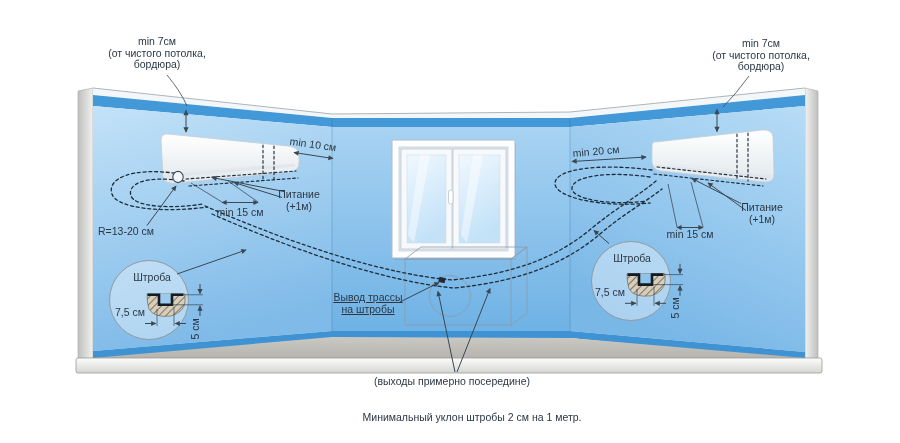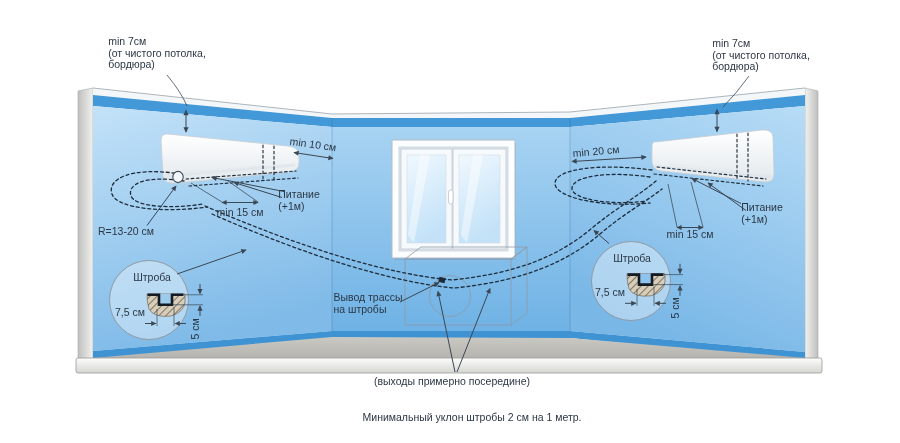--- a/index.html
+++ b/index.html
@@ -1,20 +1,20 @@
 <!DOCTYPE html>
 <html><head>
 <meta charset="utf-8">
 <style>
   html,body{margin:0;padding:0;background:#ffffff;}
   #stage{position:relative;width:900px;height:443px;background:#ffffff;overflow:hidden;
          font-family:"Liberation Sans",sans-serif;}
   #room-svg{position:absolute;left:0;top:0;}
   .lbl{position:absolute;font-size:10.5px;line-height:11.5px;color:#2b3744;
-       text-align:left;white-space:nowrap;transform:translateX(-50%);}
+       text-align:center;white-space:nowrap;transform:translateX(-50%);}
   .lbl span{display:block;}
   .rlbl{position:absolute;font-size:10.5px;color:#2b3744;white-space:nowrap;
         transform:translate(-50%,-50%);}
   .rot8{transform:translate(-50%,-50%) rotate(8deg);}
   .rotm5{transform:translate(-50%,-50%) rotate(-5deg);}
   .rotm90{transform:translate(-50%,-50%) rotate(-90deg);}
 </style>
 </head>
 <body>
 
@@ -243,21 +243,21 @@
   <span>Питание</span>
   <span>(+1м)</span>
 </div>
 <div class="lbl" style="left:126px;top:226px;">R=13-20 см</div>
 <div class="lbl" style="left:152px;top:272px;">Штроба</div>
 <div class="lbl" style="left:632px;top:253px;">Штроба</div>
 <div class="lbl" style="left:130px;top:307px;">7,5 см</div>
 <div class="lbl" style="left:610px;top:287px;">7,5 см</div>
 <div class="rlbl rotm90" style="left:195px;top:329px;">5 см</div>
 <div class="rlbl rotm90" style="left:675px;top:308px;">5 см</div>
-<div class="lbl" style="left:368px;top:292px;">
+<div class="lbl" style="left:368px;top:292px;text-decoration:underline;">
   <span>Вывод трассы</span>
   <span>на штробы</span>
 </div>
 <div class="lbl" style="left:452px;top:376px;">
   <span>(выходы примерно посередине)</span>
 </div>
 <div class="lbl" style="left:472px;top:412px;">Минимальный уклон штробы 2 см на 1 метр.</div>
 
 </div>
 

